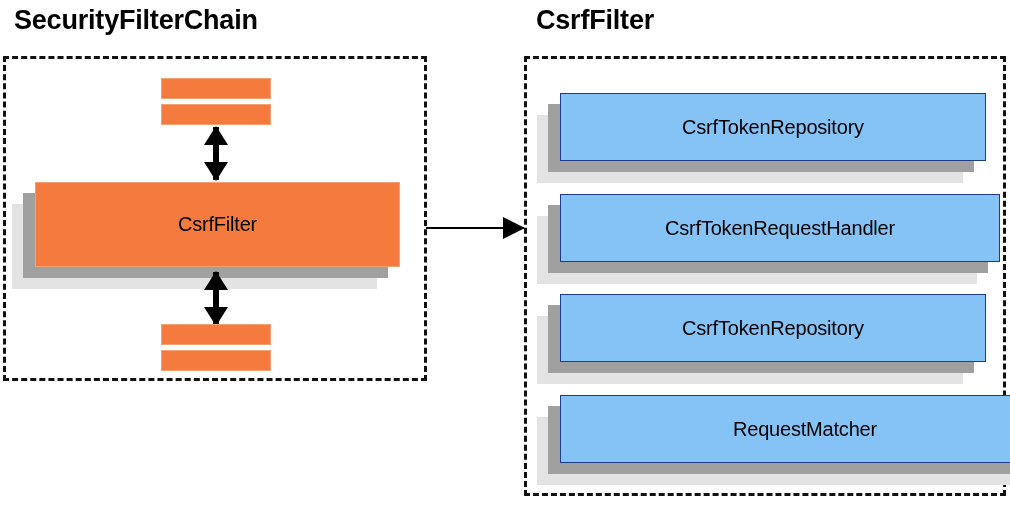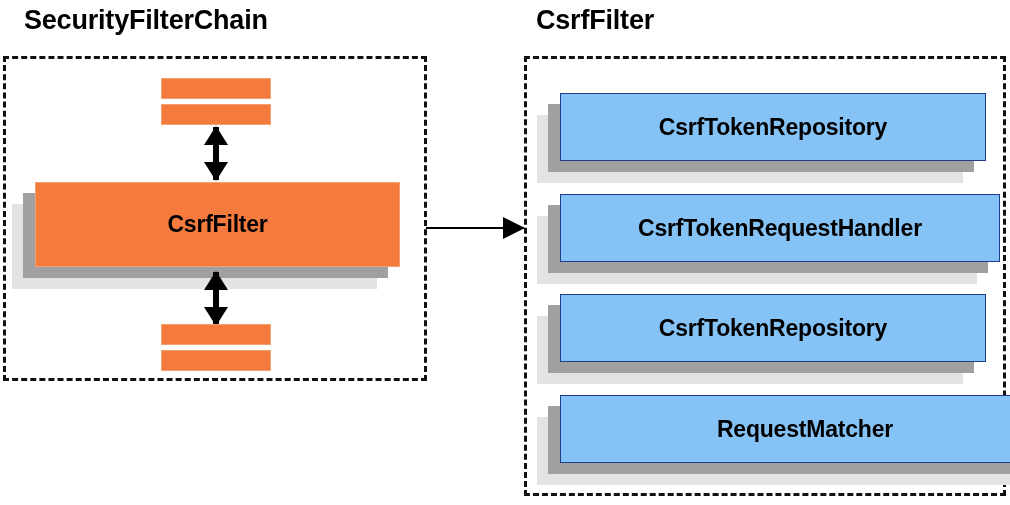--- a/index.html
+++ b/index.html
@@ -22,21 +22,21 @@
   .section-title {
     position: absolute;
     font-family: "Liberation Sans", sans-serif;
     font-weight: bold;
     font-size: 27px;
     line-height: 1;
     color: #000000;
     white-space: nowrap;
     letter-spacing: -0.2px;
   }
-  #title-left  { left: 24px; top: 7px; }
+  #title-left  { left: 14px; top: 7px; }
   #title-right { left: 536px; top: 7px; }
 
   
   .panel {
     position: absolute;
     border: 3px dashed #111111;
     box-sizing: border-box;
     background: transparent;
   }
   #panel-left  { left: 3px;   top: 56px; width: 424px; height: 325px; }
@@ -60,22 +60,22 @@
     left: 0; top: 0;
     width: 100%;
     height: 100%;
     box-sizing: border-box;
     display: flex;
     align-items: center;
     justify-content: center;
   }
   .face-label {
     font-family: "Liberation Sans", sans-serif;
-    font-weight: bold;
-    font-size: 23px;
+    font-weight: normal;
+    font-size: 20px;
     color: #000000;
     white-space: nowrap;
     letter-spacing: -0.2px;
   }
 
   
   .face.orange {
     background: #F47B3D;
     border: 1px solid #F4A071;
   }

